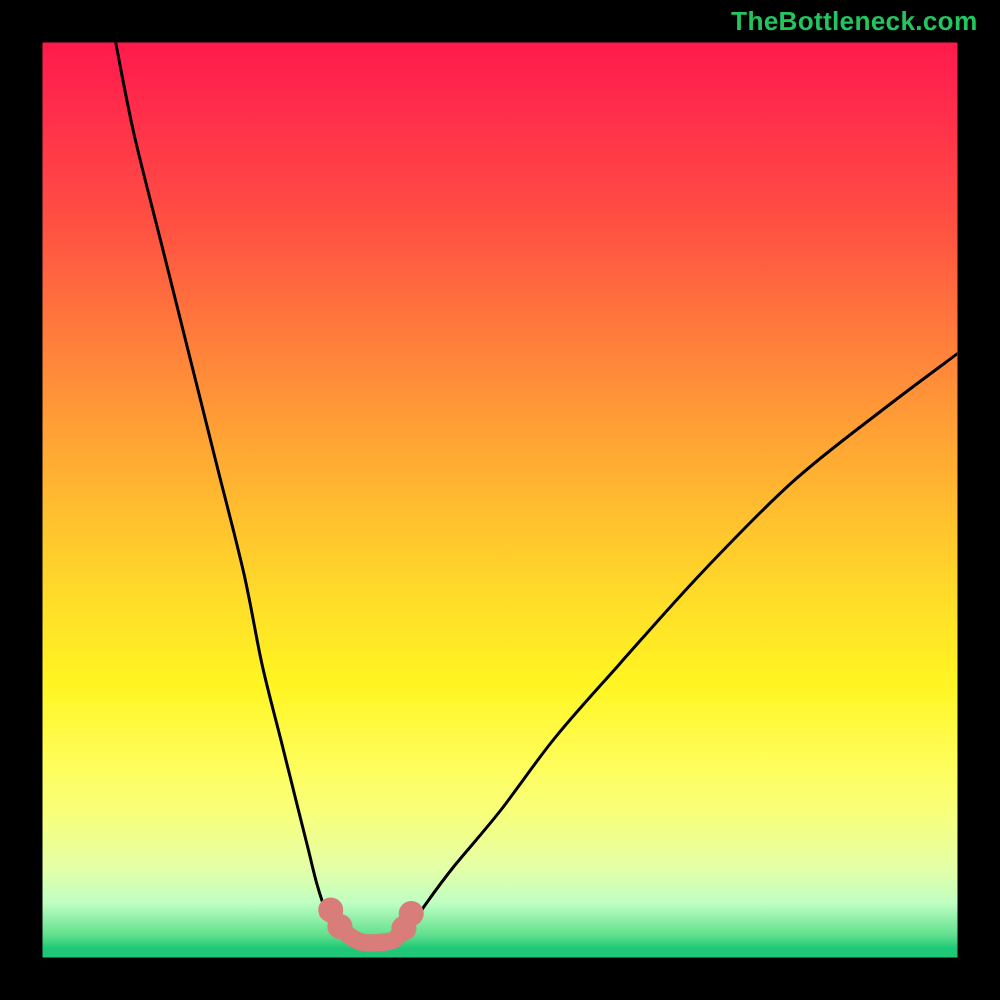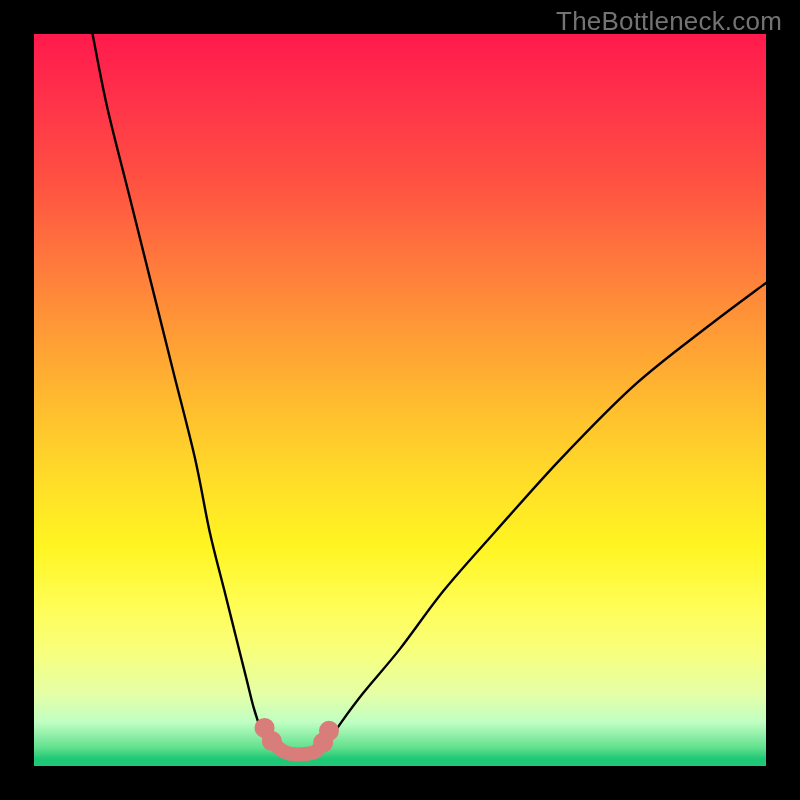--- a/index.html
+++ b/index.html
@@ -14,23 +14,23 @@
   .frame {
     position: relative;
     width: 800px;
     height: 800px;
     background: #000;
   }
   .watermark {
     position: absolute;
     top: 6px;
     right: 18px;
-    font-size: 26px;
-    font-weight: 400;
-    color: #737373;
+    font-size: 21px;
+    font-weight: 700;
+    color: #22c55e;
     letter-spacing: 0.2px;
     z-index: 50;
   }
   .plot-bg {
     position: absolute;
     left: 34px;
     top: 34px;
     width: 732px;
     height: 732px;
     background: linear-gradient(

